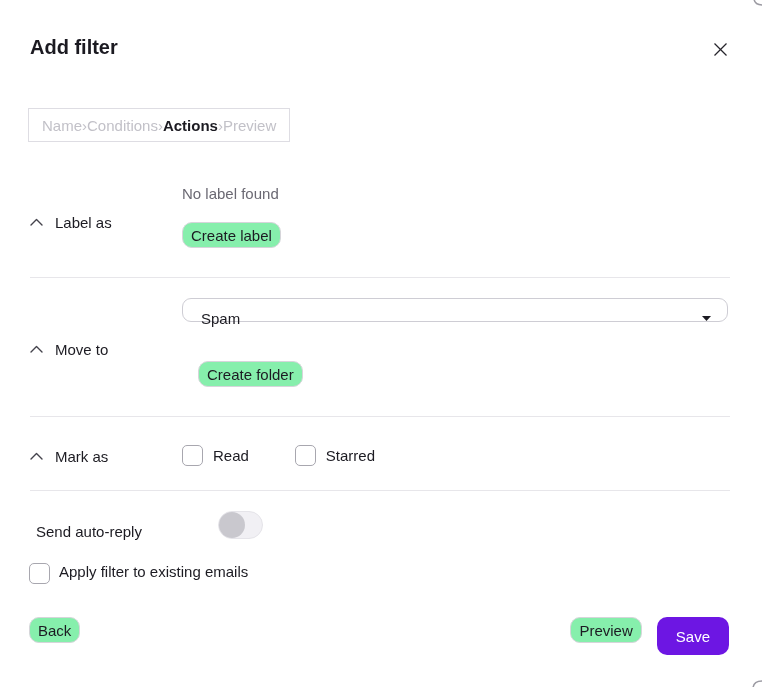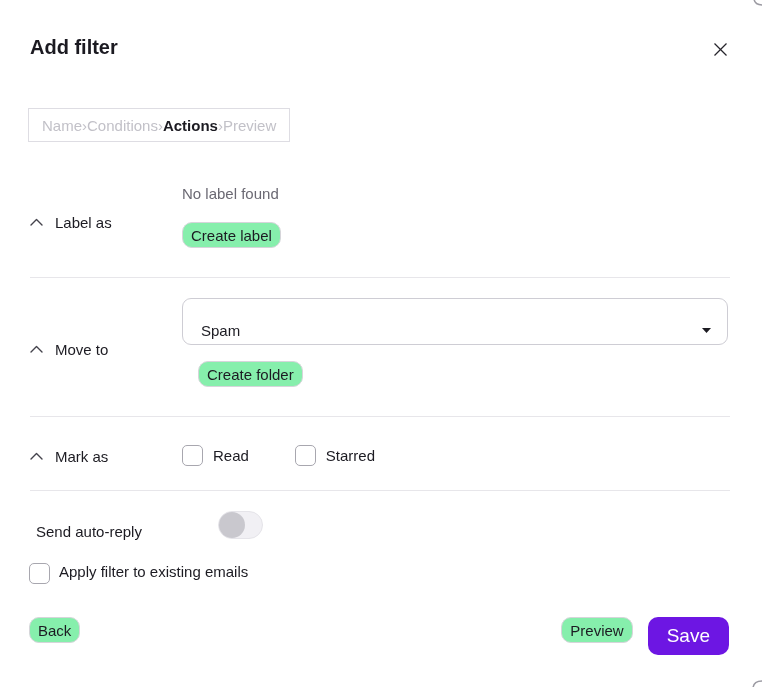--- a/index.html
+++ b/index.html
@@ -65,21 +65,21 @@
   .create-folder-btn { position: absolute; left: 198px; top: 361px; }
 
   .divider { position: absolute; left: 30px; width: 700px; height: 0; border: none; border-top: 1px solid #e7e6ea; margin: 0; }
   .div-1 { top: 277px; }
   .div-2 { top: 416px; }
   .div-3 { top: 490px; }
 
   
   .folder-select {
     position: absolute; left: 182px; top: 298px;
-    width: 546px; height: 47px;
+    width: 546px; height: 24px;
     border: 1px solid #cecdd4; border-radius: 9px; background: #fff;
     display: flex; align-items: center;
     padding: 17px 16px 0 18px;
     cursor: pointer;
   }
   .folder-select .select-value { flex: 1; color: #1c1b22; }
   .folder-select svg { display: block; }
 
   
   .mark-options {
@@ -115,21 +115,21 @@
   
   .back-btn { position: absolute; left: 29px; top: 617px; }
   .footer-right {
     position: absolute; right: 33px; top: 617px;
     display: flex; gap: 15px;
   }
   .save-btn {
     height: 38px; padding: 1px 19px;
     border: none; border-radius: 10px;
     background: #6d16e3; color: #ffffff;
-    font-family: "Liberation Sans", sans-serif; font-size: 19px;
+    font-family: "Liberation Sans", sans-serif; font-size: 15px;
     display: inline-flex; align-items: center; justify-content: center;
     cursor: pointer;
   }
 
   
   .artifact-tr { position: absolute; top: -1px; right: -1px; }
   .artifact-br { position: absolute; bottom: -1px; right: 0; }
 </style>
 </head>
 <body>

